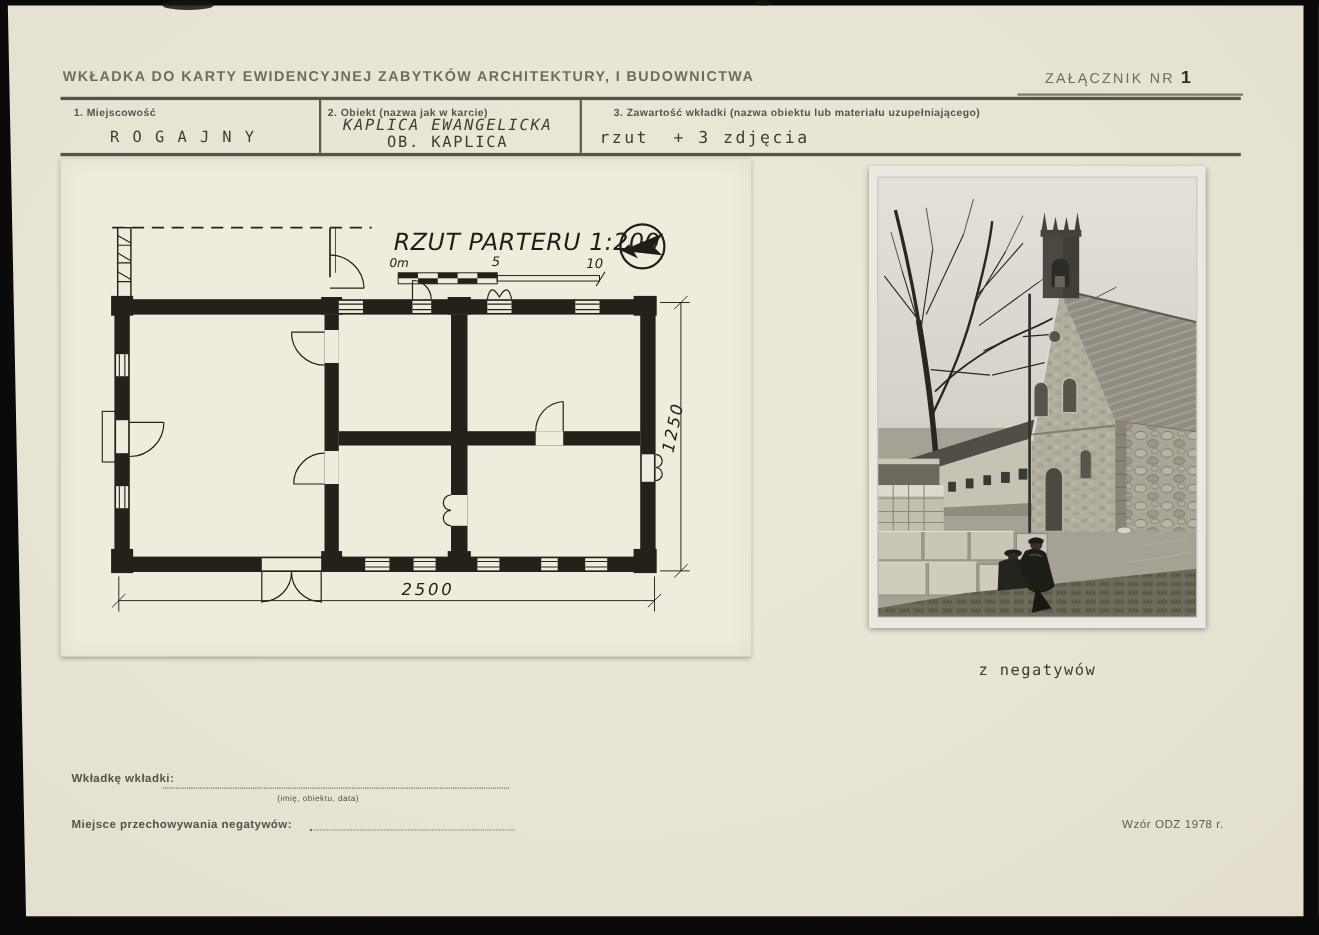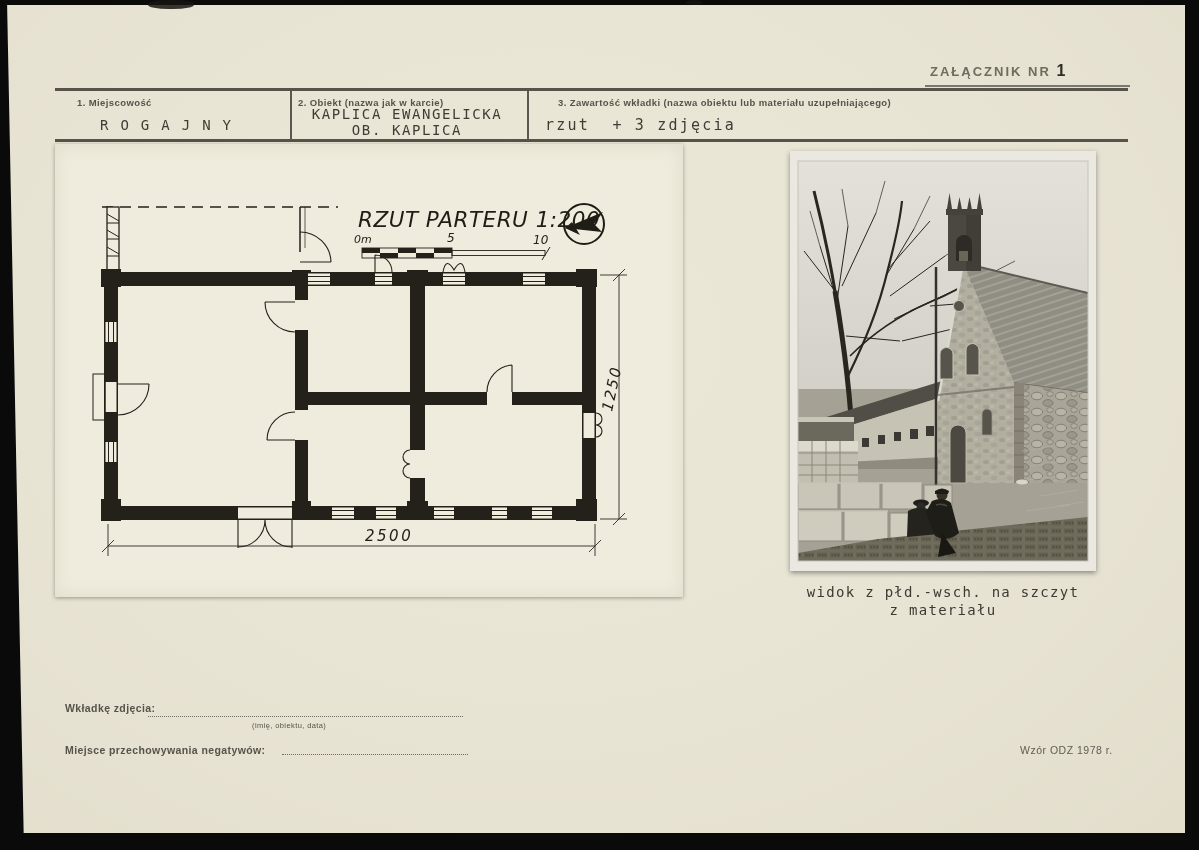--- a/index.html
+++ b/index.html
@@ -22,46 +22,47 @@
   .dotline{position:absolute;border-bottom:1.5px dotted #6e6c60;}
 
   #plan-sheet{position:absolute;left:55px;top:144px;width:628px;height:453px;
               background:#efecdd;box-shadow:0 1px 4px rgba(0,0,0,.35), inset 0 0 18px rgba(120,110,80,.12);}
   #photo-print{position:absolute;left:790px;top:151px;width:306px;height:420px;
                background:#eae8e0;box-shadow:0 2px 5px rgba(0,0,0,.4);}
   #caption{position:absolute;left:784px;top:583px;width:318px;text-align:center;
            font-family:"DejaVu Sans Mono",monospace;color:#3c3a33;font-size:14px;letter-spacing:1.3px;line-height:18px;white-space:pre;}
 
   .header-title{position:absolute;left:57px;top:62px;font-size:13px;letter-spacing:1.3px;color:#6e6c5f;font-weight:600;}
-  .annex{position:absolute;left:930px;top:62px;font-size:13px;letter-spacing:2px;color:#6e6c5f;font-weight:700;}
+  .annex{position:absolute;left:950px;top:62px;font-size:13px;letter-spacing:2px;color:#6e6c5f;font-weight:400;}
   .annex b{font-size:16px;color:#2e2c26;letter-spacing:0;}
   svg text{font-family:"DejaVu Sans",sans-serif;}
 </style>
 </head>
 <body>
 
 <div id="stage">
   <div id="paper">
 
+    <div class="header-title">WKŁADKA DO KARTY EWIDENCYJNEJ ZABYTKÓW ARCHITEKTURY, I BUDOWNICTWA</div>
     <div class="annex">
       <span>ZAŁĄCZNIK NR</span>
       <b>1</b>
     </div>
     <div class="rule" style="left:55px;top:88px;width:1073px;height:2.5px;"></div>
     <div class="rule" style="left:925px;top:85px;width:205px;height:2px;opacity:.75;"></div>
 
     <div class="rule" style="left:55px;top:139px;width:1073px;height:2.5px;"></div>
     <div class="vline" style="left:290px;top:91px;height:48px;"></div>
     <div class="vline" style="left:527px;top:91px;height:48px;"></div>
 
-    <div class="lbl" style="left:77px;top:97px;">1. Miejscowość</div>
+    <div class="lbl" style="left:67px;top:97px;">1. Miejscowość</div>
     <div class="typed" style="left:100px;top:117px;font-size:14px;letter-spacing:12px;">ROGAJNY</div>
 
     <div class="lbl" style="left:298px;top:97px;">2. Obiekt (nazwa jak w karcie)</div>
-    <div class="typed" style="left:292px;top:106px;width:230px;text-align:center;font-size:14px;letter-spacing:1.6px;">KAPLICA EWANGELICKA</div>
+    <div class="typed" style="left:292px;top:106px;width:230px;text-align:center;font-size:14px;letter-spacing:1.6px;font-style:italic;">KAPLICA EWANGELICKA</div>
     <div class="typed" style="left:292px;top:122px;width:230px;text-align:center;font-size:14px;letter-spacing:1.6px;">OB. KAPLICA</div>
 
     <div class="lbl" style="left:558px;top:97px;">3. Zawartość wkładki (nazwa obiektu lub materiału uzupełniającego)</div>
     <div class="typed" style="left:545px;top:116px;font-size:15px;letter-spacing:2.2px;text-align:right;">rzut  + 3 zdjęcia</div>
 
     <div id="plan-sheet">
       <svg width="628" height="453" viewBox="0 0 628 453">
 
         <g stroke="#24211a" fill="none">
           <path d="M47,63 H283" stroke-width="1.6" stroke-dasharray="11,7"></path>
@@ -295,23 +296,23 @@
             <path d="M145,340 q7,-5 14,0 l-1,3 -13,0 z" fill="#1d1c18"></path>
             <path d="M142,350 q11,-5 19,2 l8,30 q-12,10 -24,3 l-9,-24 z" fill="#1e1d18"></path>
             <path d="M152,382 l14,20 -18,4 z" fill="#191813"></path>
             <path d="M146,354 q6,-2 11,1" stroke="#4a4840" stroke-width="1.5" fill="none"></path>
           </g>
         </g>
         <rect x="8" y="10" width="290" height="400" fill="none" stroke="#c6c4bb" stroke-width="1"></rect>
       </svg>
     </div>
 
-    <div id="caption"><span>widok z płd.-wsch. na szczyt</span><br><span>z materiału</span></div>
-
-    <div class="lbl" style="left:65px;top:702px;font-size:10.5px;">Wkładkę zdjęcia:</div>
+    <div id="caption"><br><span>z negatywów</span></div>
+
+    <div class="lbl" style="left:65px;top:702px;font-size:10.5px;">Wkładkę wkładki:</div>
     <div class="dotline" style="left:148px;top:700px;width:315px;height:16px;"></div>
     <div class="lbl" style="left:252px;top:721px;font-size:7.5px;font-weight:400;">(imię, obiektu, data)</div>
 
     <div class="lbl" style="left:65px;top:744px;font-size:10.5px;">Miejsce przechowywania negatywów:</div>
     <div class="dotline" style="left:282px;top:738px;width:186px;height:16px;border-bottom-width:1px;"></div>
 
     <div class="lbl" style="left:1020px;top:744px;font-size:10.5px;font-weight:400;letter-spacing:.5px;color:#5f5d52;">Wzór ODZ 1978 r.</div>
   </div>
 
   <div class="edge top"></div>

